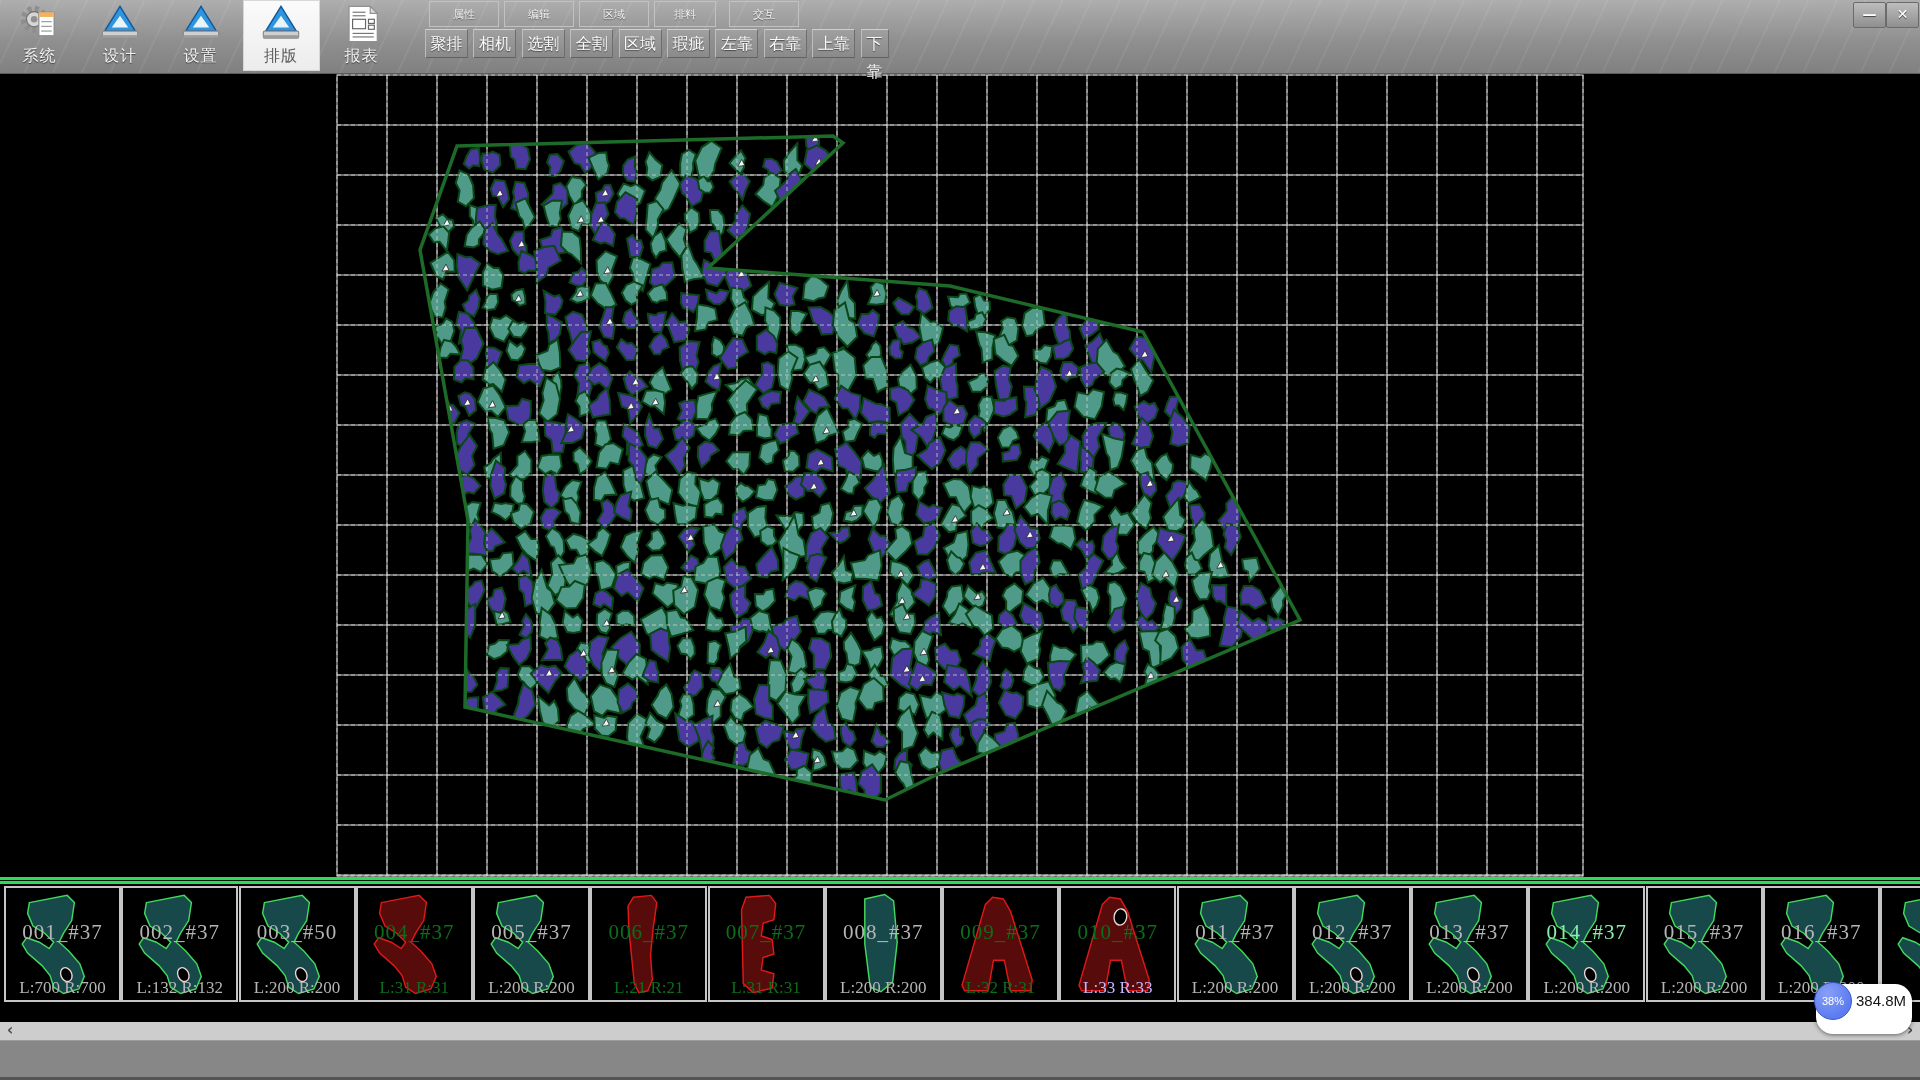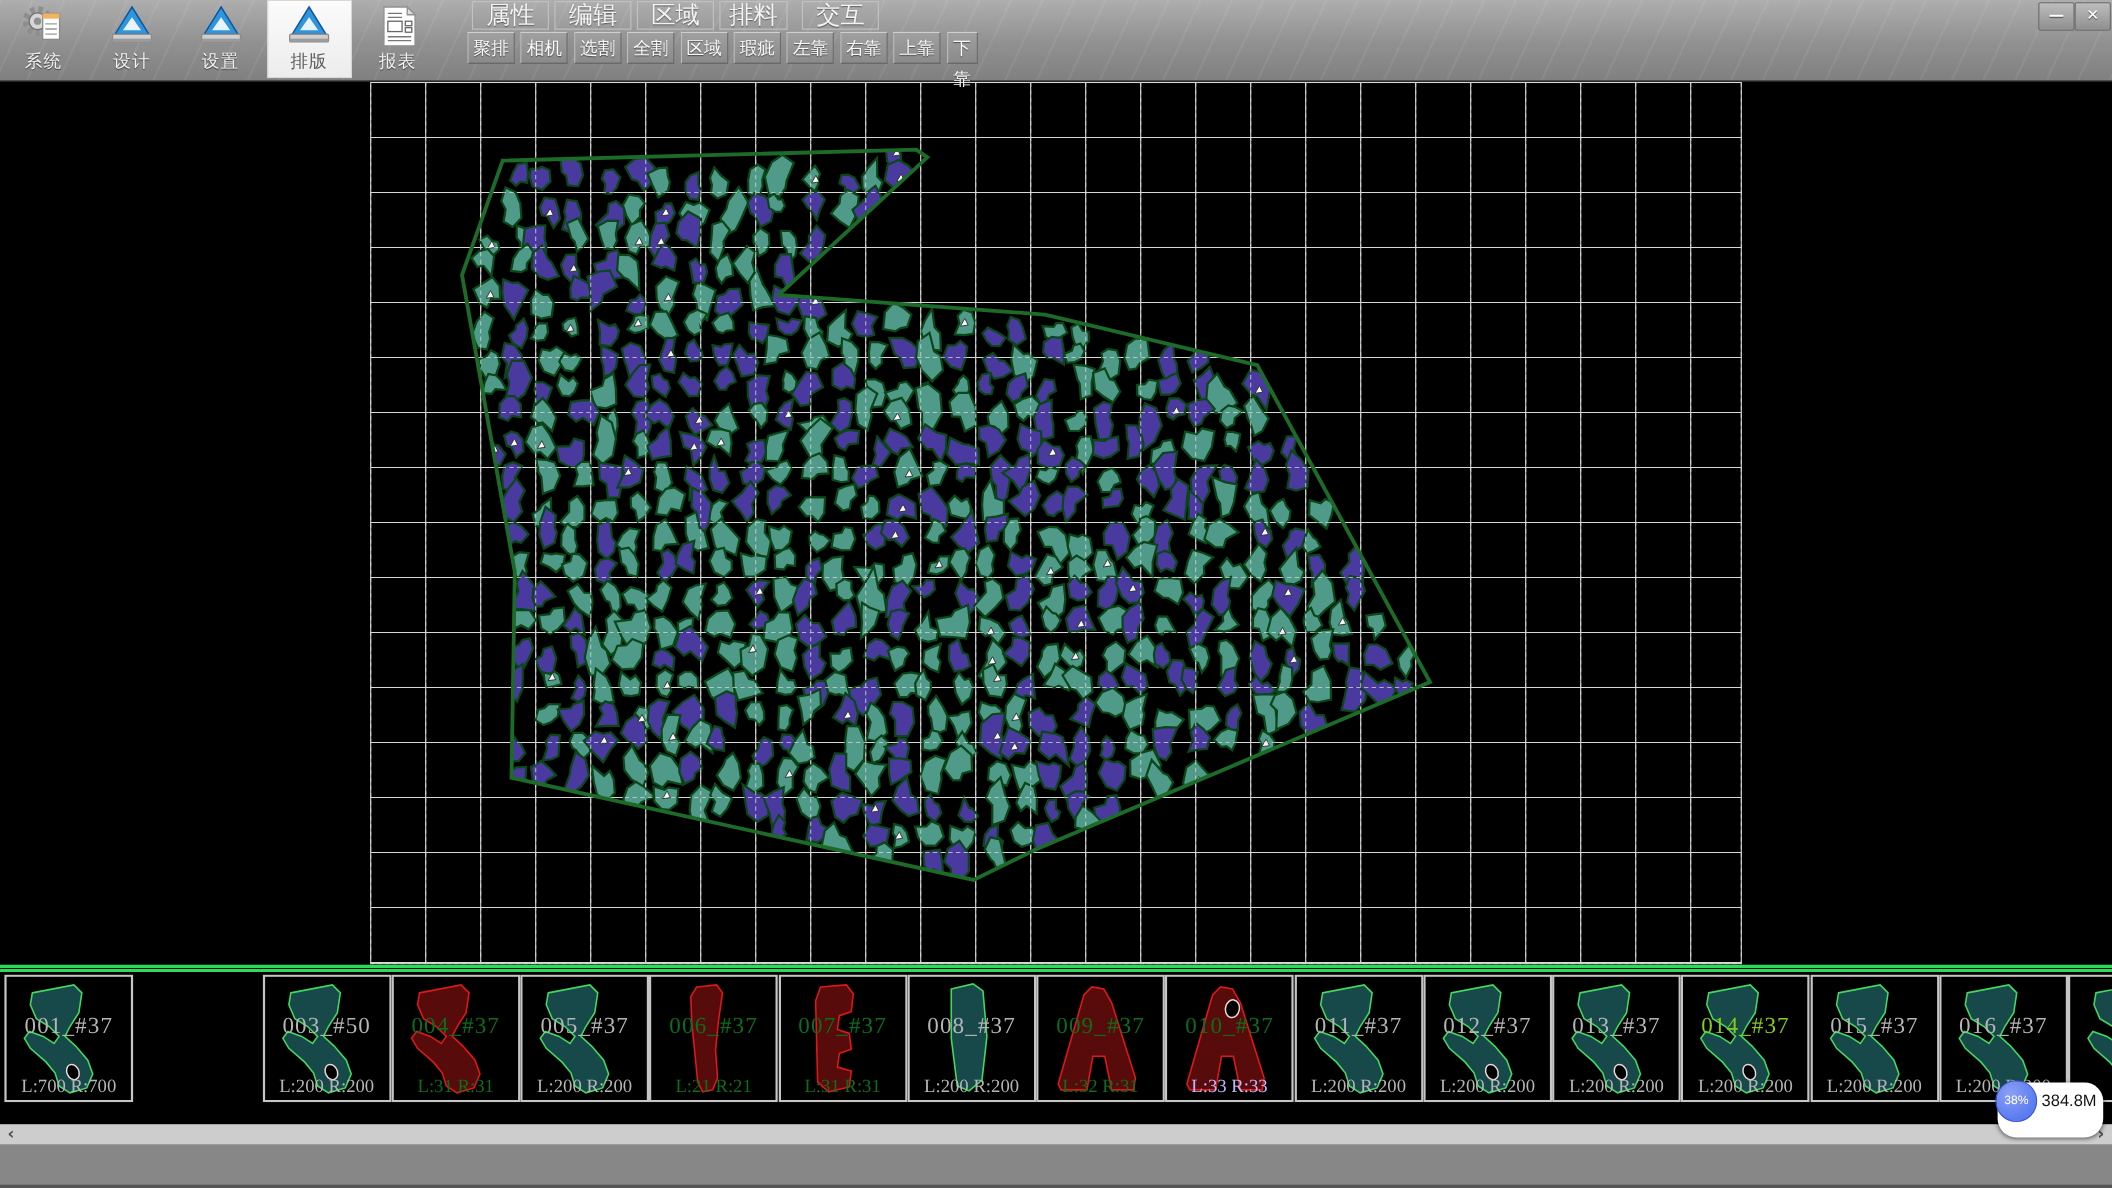--- a/index.html
+++ b/index.html
@@ -15,21 +15,21 @@
     pointer-events:none;}
   .bigbtn{position:absolute;top:0;width:77px;height:71px;text-align:center;cursor:pointer;}
   .bigbtn.sel{background:linear-gradient(#fbfbfb,#ececec);box-shadow:inset 0 0 0 1px #d7d7d7;}
   .bigicon{display:block;margin:4px auto 0;width:40px;height:40px;}
   .bigicon svg{width:40px;height:40px;}
   .biglabel{display:block;margin-top:2px;font-size:16px;color:#f2f2f2;
     text-shadow:0 1px 1px rgba(0,0,0,.55);letter-spacing:1px;}
   .bigbtn.sel .biglabel{color:#5a5a5a;text-shadow:none;}
 
   .tab{position:absolute;top:1px;height:26px;line-height:26px;text-align:center;
-    font-size:22px;color:#f4f4f4;text-shadow:0 1px 1px rgba(0,0,0,.45);
+    font-size:11px;color:#f4f4f4;text-shadow:0 1px 1px rgba(0,0,0,.45);
     border:1px solid #c2c2c2;box-sizing:border-box;cursor:pointer;}
   .toolbtn{position:absolute;top:29px;height:29px;line-height:28px;text-align:center;
     font-size:16px;color:#fafafa;text-shadow:0 1px 1px rgba(0,0,0,.5);
     background:linear-gradient(#a0a0a0,#8a8a8a);
     border-top:1px solid #cfcfcf;border-left:1px solid #bdbdbd;
     border-right:1px solid #6d6d6d;border-bottom:1px solid #616161;
     box-sizing:border-box;cursor:pointer;}
   .winbtn{position:absolute;top:2px;width:31px;height:24px;text-align:center;line-height:22px;
     background:linear-gradient(#bdbdbd,#8f8f8f);border:1px solid #6b6b6b;border-radius:2px;
     color:#fff;font-size:14px;font-weight:bold;text-shadow:0 1px 1px rgba(0,0,0,.6);cursor:pointer;}
@@ -847,20 +847,28 @@
   <div id="sep"></div>
   <div id="thumbs">
       <div class="cell" style="left: 4px;">
         <svg viewBox="0 0 100 120">
           <path d="M16,14 L58,6 L66,14 L63,34 L54,48 L49,58 L60,68 L72,82 L77,96 L71,110 L54,115 L43,108 L39,95 L30,84 L14,70 L8,60 L13,53 L27,58 L38,65 L43,58 L33,48 L20,40 L14,26 Z" fill="#17494b" stroke="#43d95c" stroke-width="1.6"></path>
           <ellipse cx="57" cy="94" rx="6" ry="8" transform="rotate(-25 57 94)" fill="#000" stroke="#efd7d7" stroke-width="1.5"></ellipse>
         </svg>
         <div class="pid" style="color:#b5b5b5">001_#37</div>
         <div class="plr" style="color:#b5b5b5">L:700 R:700</div>
       </div>
+      <div class="cell" style="left: 121.25px;">
+        <svg viewBox="0 0 100 120">
+          <path d="M16,14 L58,6 L66,14 L63,34 L54,48 L49,58 L60,68 L72,82 L77,96 L71,110 L54,115 L43,108 L39,95 L30,84 L14,70 L8,60 L13,53 L27,58 L38,65 L43,58 L33,48 L20,40 L14,26 Z" fill="#17494b" stroke="#43d95c" stroke-width="1.6"></path>
+          <ellipse cx="57" cy="94" rx="6" ry="8" transform="rotate(-25 57 94)" fill="#000" stroke="#efd7d7" stroke-width="1.5"></ellipse>
+        </svg>
+        <div class="pid" style="color:#b5b5b5">002_#37</div>
+        <div class="plr" style="color:#b5b5b5">L:132 R:132</div>
+      </div>
       <div class="cell" style="left: 238.5px;">
         <svg viewBox="0 0 100 120">
           <path d="M16,14 L58,6 L66,14 L63,34 L54,48 L49,58 L60,68 L72,82 L77,96 L71,110 L54,115 L43,108 L39,95 L30,84 L14,70 L8,60 L13,53 L27,58 L38,65 L43,58 L33,48 L20,40 L14,26 Z" fill="#17494b" stroke="#43d95c" stroke-width="1.6"></path>
           <ellipse cx="57" cy="94" rx="6" ry="8" transform="rotate(-25 57 94)" fill="#000" stroke="#efd7d7" stroke-width="1.5"></ellipse>
         </svg>
         <div class="pid" style="color:#b5b5b5">003_#50</div>
         <div class="plr" style="color:#b5b5b5">L:200 R:200</div>
       </div>
       <div class="cell" style="left: 355.75px;">
         <svg viewBox="0 0 100 120">
@@ -933,21 +941,21 @@
           <ellipse cx="57" cy="94" rx="6" ry="8" transform="rotate(-25 57 94)" fill="#000" stroke="#efd7d7" stroke-width="1.5"></ellipse>
         </svg>
         <div class="pid" style="color:#b5b5b5">013_#37</div>
         <div class="plr" style="color:#b5b5b5">L:200 R:200</div>
       </div>
       <div class="cell" style="left: 1528.25px;">
         <svg viewBox="0 0 100 120">
           <path d="M16,14 L58,6 L66,14 L63,34 L54,48 L49,58 L60,68 L72,82 L77,96 L71,110 L54,115 L43,108 L39,95 L30,84 L14,70 L8,60 L13,53 L27,58 L38,65 L43,58 L33,48 L20,40 L14,26 Z" fill="#17494b" stroke="#43d95c" stroke-width="1.6"></path>
           <ellipse cx="57" cy="94" rx="6" ry="8" transform="rotate(-25 57 94)" fill="#000" stroke="#efd7d7" stroke-width="1.5"></ellipse>
         </svg>
-        <div class="pid" style="color:#84cc16">014_#37</div>
+        <div class="pid" style="color:#86efac">014_#37</div>
         <div class="plr" style="color:#b5b5b5">L:200 R:200</div>
       </div>
       <div class="cell" style="left: 1645.5px;">
         <svg viewBox="0 0 100 120">
           <path d="M16,14 L58,6 L66,14 L63,34 L54,48 L49,58 L60,68 L72,82 L77,96 L71,110 L54,115 L43,108 L39,95 L30,84 L14,70 L8,60 L13,53 L27,58 L38,65 L43,58 L33,48 L20,40 L14,26 Z" fill="#17494b" stroke="#43d95c" stroke-width="1.6"></path>
         </svg>
         <div class="pid" style="color:#b5b5b5">015_#37</div>
         <div class="plr" style="color:#b5b5b5">L:200 R:200</div>
       </div>
       <div class="cell" style="left: 1762.75px; text-decoration: underline;">

